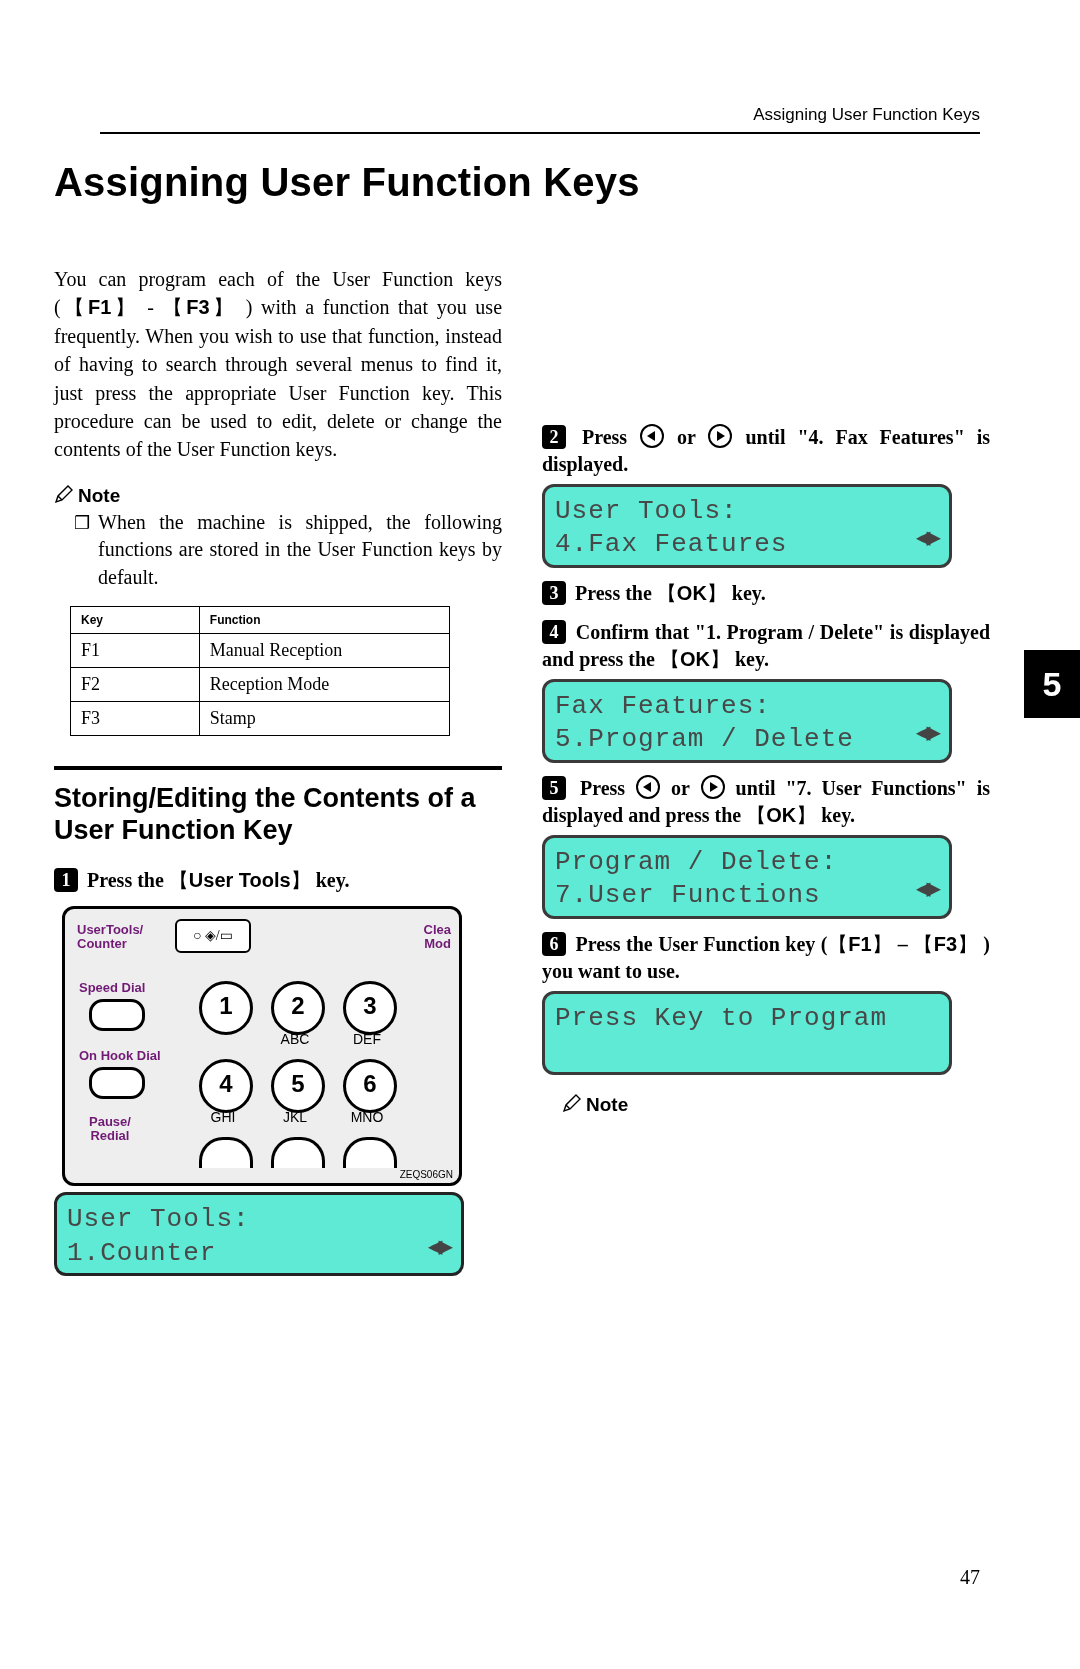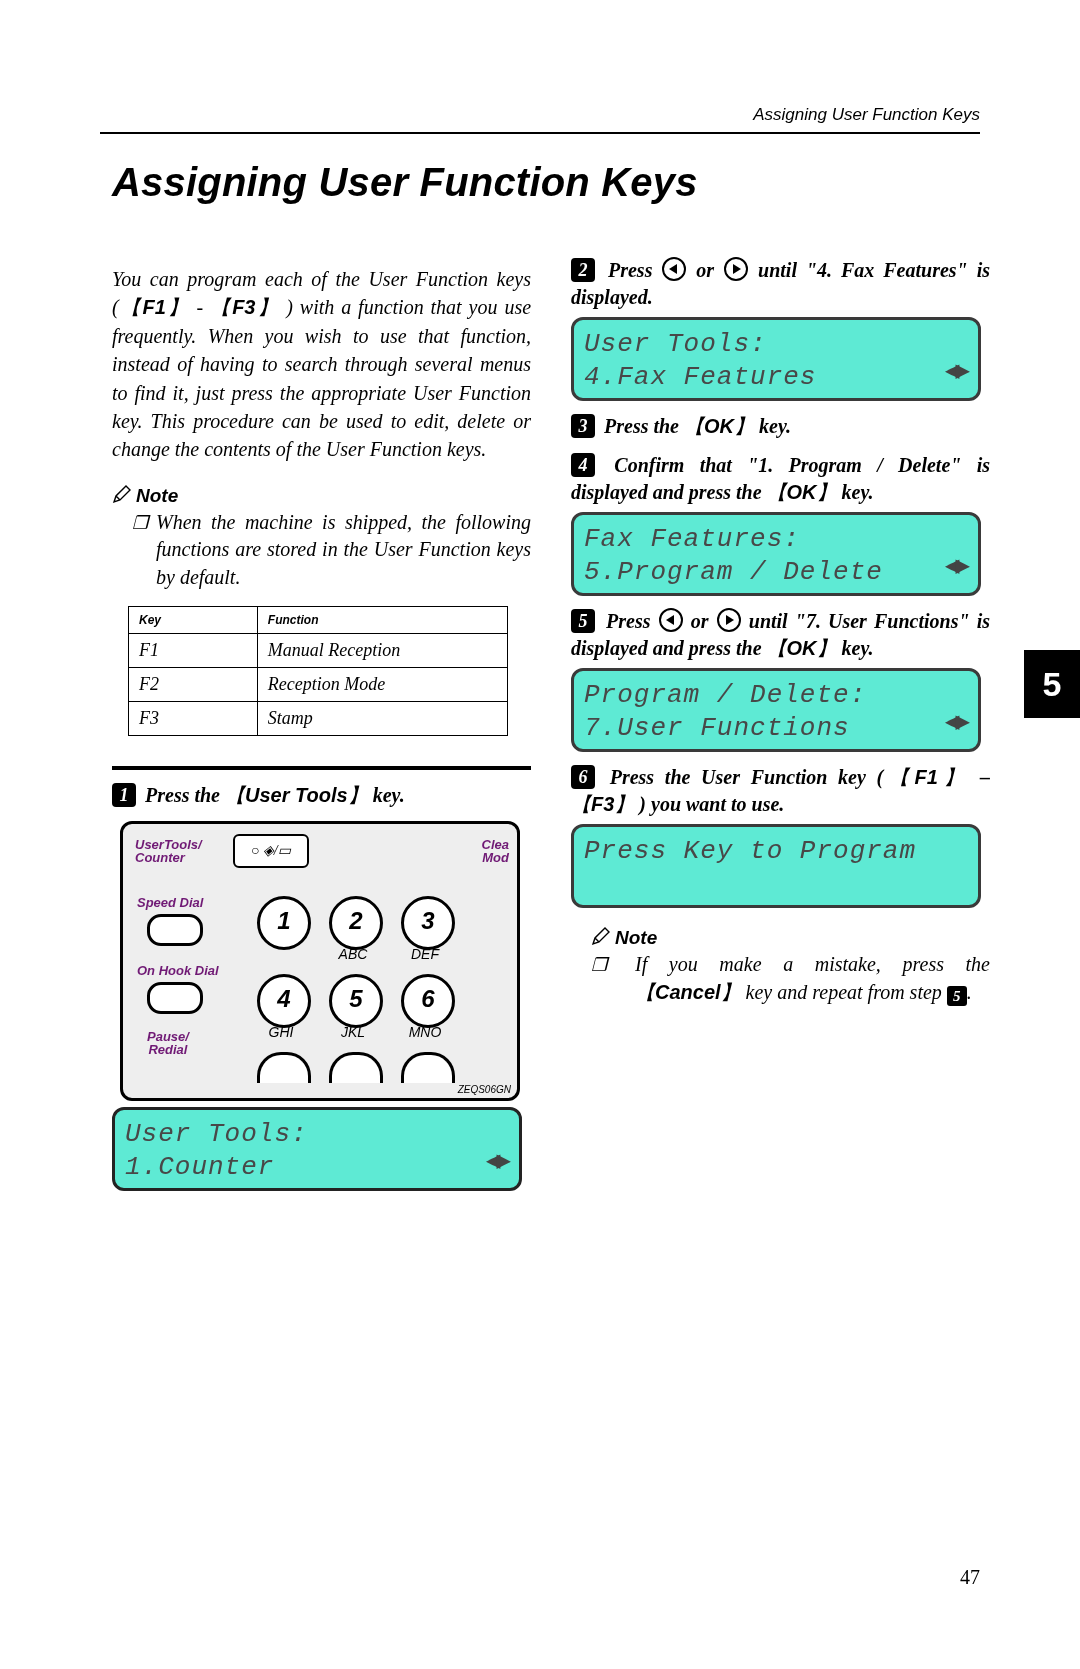--- a/index.html
+++ b/index.html
@@ -7,25 +7,24 @@
     padding: 0;
     background: #fff;
     font-family: Palatino, 'Palatino Linotype', Georgia, serif;
     color: #000;
     width: 1080px;
     height: 1669px;
     position: relative;
     box-sizing: border-box;
   }
   .page {
-    padding: 110px 90px 60px 112px;
+    padding: 110px 90px 60px 54px;
     box-sizing: border-box;
     height: 100%;
     position: relative;
-    font-style: italic;
   }
   .running-head {
     position: absolute;
     top: 105px;
     right: 100px;
     font-family: Arial, Helvetica, sans-serif;
     font-size: 17px;
   }
   .hr-top {
     position: absolute;
@@ -38,20 +37,21 @@
   h1.title {
     font-family: Arial, Helvetica, sans-serif;
     font-weight: bold;
     font-size: 40px;
     margin: 50px 0 40px 0;
     letter-spacing: 0.2px;
   }
   .columns {
     display: flex;
     gap: 40px;
+    align-items: center;
   }
   .col {
     width: 50%;
   }
   .intro {
     font-size: 20px;
     line-height: 1.42;
     text-align: justify;
   }
   .keycap {
@@ -338,20 +338,21 @@
               <td>Reception Mode</td>
             </tr>
         <tr>
               <td>F3</td>
               <td>Stamp</td>
             </tr>
       </tbody>
         </table>
 
       <div class="thick-rule"></div>
+      <h2 class="section">Storing/Editing the Contents of a User Function Key</h2>
 
       <div class="step">
         <span class="step-num">1</span>
         <span>Press the </span><span class="keycap"><span>User Tools</span></span><span> key.</span>
       </div>
 
       <div class="panel-wrap">
         <div class="label" style="left:12px;top:14px">UserTools/<br>Counter</div>
         <div class="ut-box" style="left:110px;top:10px"><span class="tiny-key-glyph">○ ◈/▭</span></div>
         <div class="label" style="right:8px;top:14px;text-align:right">Clea<br>Mod</div>
@@ -434,22 +435,19 @@
       </div>
       <div class="lcd">
         <div>Press Key to Program</div>
       </div>
 
       <div class="note-head" style="margin-left:20px">
         <svg width="20" height="20" viewBox="0 0 20 20">
             <path d="M2 18 L4 12 L14 2 L18 6 L8 16 L2 18 Z M4 12 L8 16" fill="none" stroke="#000" stroke-width="1.4"></path>
           </svg><span>Note</span>
       </div>
-      <div class="note-item" style="padding-left:64px">
-        <span>If you make a mistake, press the </span><span class="keycap"><span>Cancel</span></span><span> key and repeat from step </span><span class="step-num-inline">5</span><span>.</span>
-      </div>
 
     </div>
   </div>
 </div>
 
 <div class="side-tab">5</div>
 <div class="page-num">47</div>
 
 </body></html>

